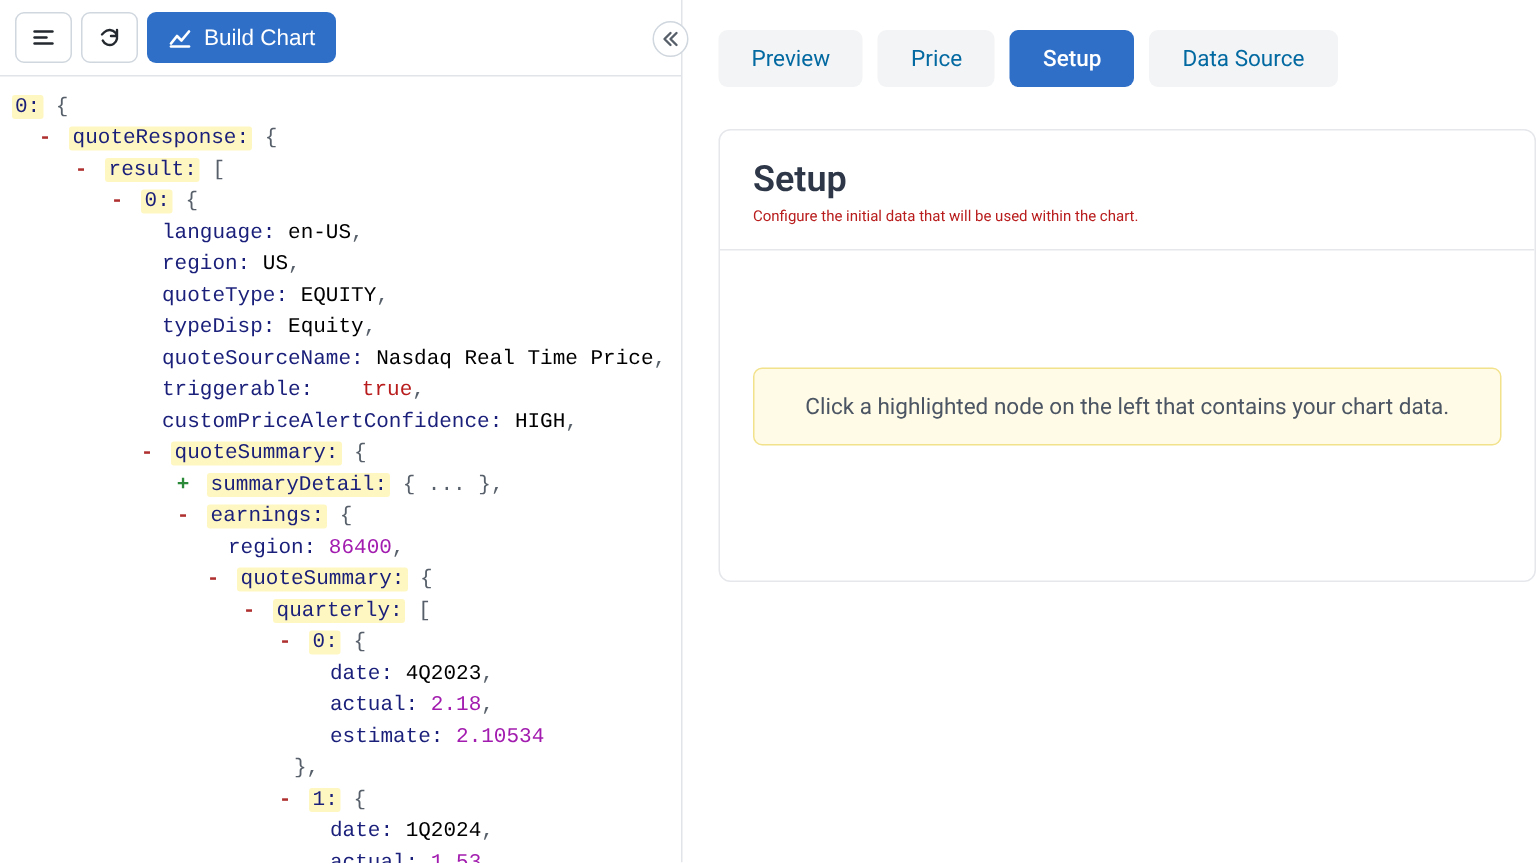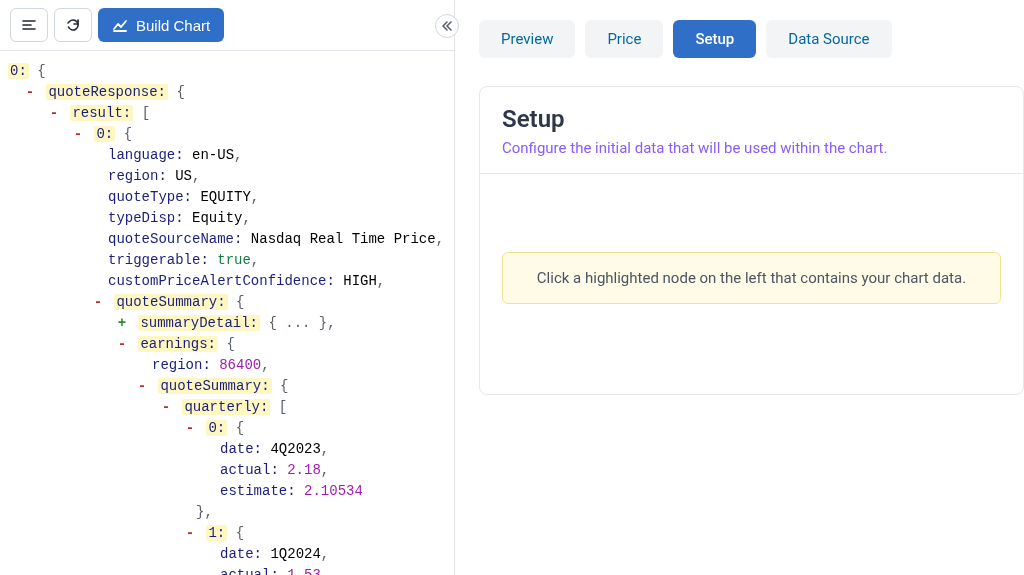--- a/index.html
+++ b/index.html
@@ -77,21 +77,21 @@
       font-family: "SFMono-Regular", Consolas, "Liberation Mono", Menlo, monospace;
       font-size: 14px;
       line-height: 1.5;
       white-space: nowrap;
     }
     .node { display: block; }
     .key { color: #1a1f7a; }
     .key.hi { background: #fff7c2; padding: 0 2px; border-radius: 2px; }
     .str { color: #000000; }
     .num { color: #a21caf; }
-    .bool { color: #15803d; }
+    .bool { color: #b91c1c; margin-left: 24px; }
     .punct { color: #57606a; }
     .toggle {
       display: inline-block;
       width: 12px;
       text-align: center;
       color: #b03030;
       cursor: pointer;
       user-select: none;
       font-weight: bold;
       margin-right: 2px;
@@ -130,22 +130,22 @@
       padding: 18px 22px 16px 22px;
       border-bottom: 1px solid #e5e7eb;
     }
     .card-title {
       font-size: 24px;
       font-weight: 600;
       color: #2d3748;
       margin-bottom: 6px;
     }
     .card-sub {
-      color: #8b5cf6;
-      font-size: 15px;
+      color: #b91c1c;
+      font-size: 10px;
     }
     .card-body {
       padding: 30px 22px 90px 22px;
     }
     .alert {
       background: #fffbe6;
       border: 1px solid #f2e28c;
       border-radius: 6px;
       padding: 16px 20px;
       color: #4b5563;

